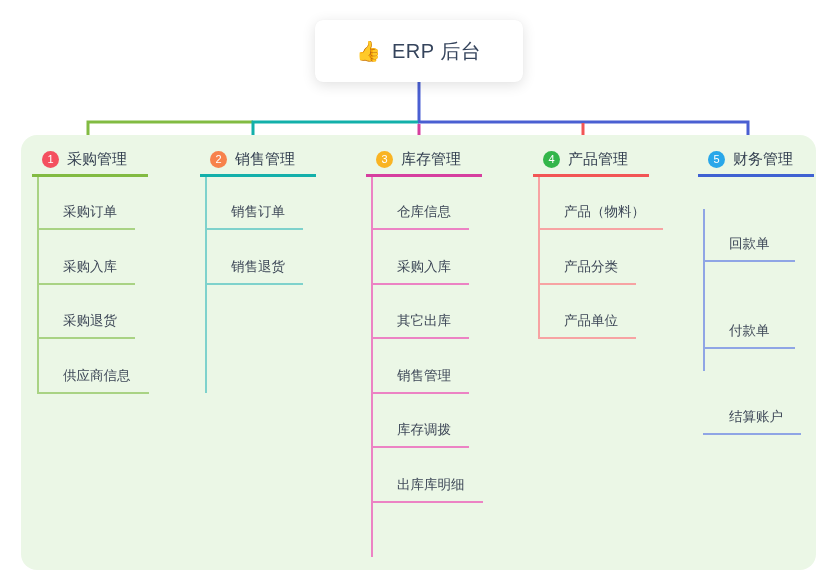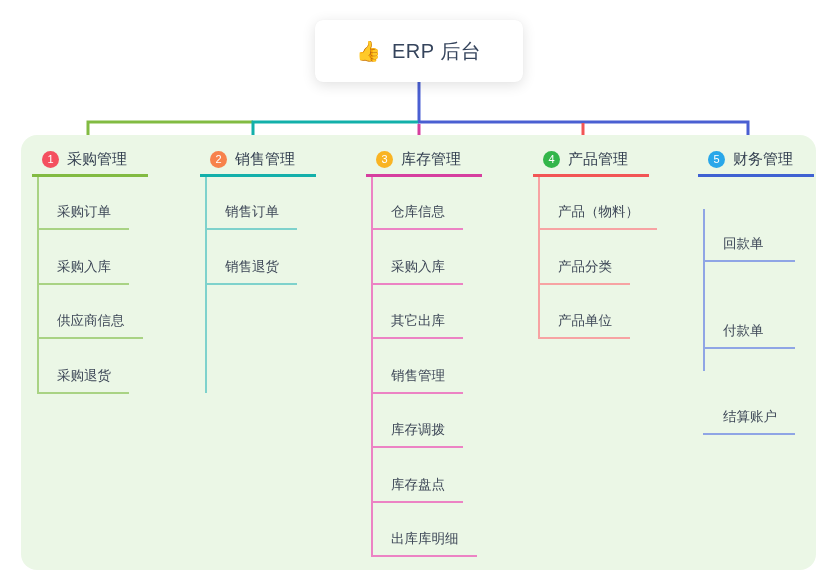--- a/index.html
+++ b/index.html
@@ -50,21 +50,21 @@
   .children::before{content:"";position:absolute;left:0;top:0;width:2px;}
   .b1 .children::before{background:#a9d384;height:216px;}
   .b2 .children::before{background:#7ed2cc;height:216px;}
   .b3 .children::before{background:#ec83c4;height:380px;}
   .b4 .children::before{background:#f7a3a3;height:162px;}
   .b5 .children::before{background:#8fa5e5;height:162px;}
 
   .child{
     height:54.5px;box-sizing:border-box;width:max-content;min-width:92px;
     display:flex;align-items:flex-end;
-    padding:0 18px 7px 20px;
+    padding:0 18px 7px 26px;
     border-bottom:2px solid;
     font-size:13.5px;color:#3d4757;cursor:default;
   }
   .child:first-child{height:53px;}
   .b1 .child{border-color:#a9d384;}
   .b2 .child{border-color:#7ed2cc;}
   .b3 .child{border-color:#ec83c4;}
   .b4 .child{border-color:#f7a3a3;text-align:right;}
   .b5 .child{border-color:#8fa5e5;margin-top:32px;}
 </style>
@@ -88,22 +88,22 @@
 </div>
 
 <div class="branch b1">
   <div class="branch-header">
     <span class="num">1</span>
     <span>采购管理</span>
   </div>
   <div class="children">
     <div class="child">采购订单</div>
     <div class="child">采购入库</div>
+    <div class="child">采购退货</div>
     <div class="child">供应商信息</div>
-    <div class="child">采购退货</div>
   </div>
 </div>
 
 <div class="branch b2">
   <div class="branch-header">
     <span class="num">2</span>
     <span>销售管理</span>
   </div>
   <div class="children">
     <div class="child">销售订单</div>
@@ -115,21 +115,20 @@
   <div class="branch-header">
     <span class="num">3</span>
     <span>库存管理</span>
   </div>
   <div class="children">
     <div class="child">仓库信息</div>
     <div class="child">采购入库</div>
     <div class="child">其它出库</div>
     <div class="child">销售管理</div>
     <div class="child">库存调拨</div>
-    <div class="child">库存盘点</div>
     <div class="child">出库库明细</div>
   </div>
 </div>
 
 <div class="branch b4">
   <div class="branch-header">
     <span class="num">4</span>
     <span>产品管理</span>
   </div>
   <div class="children">

